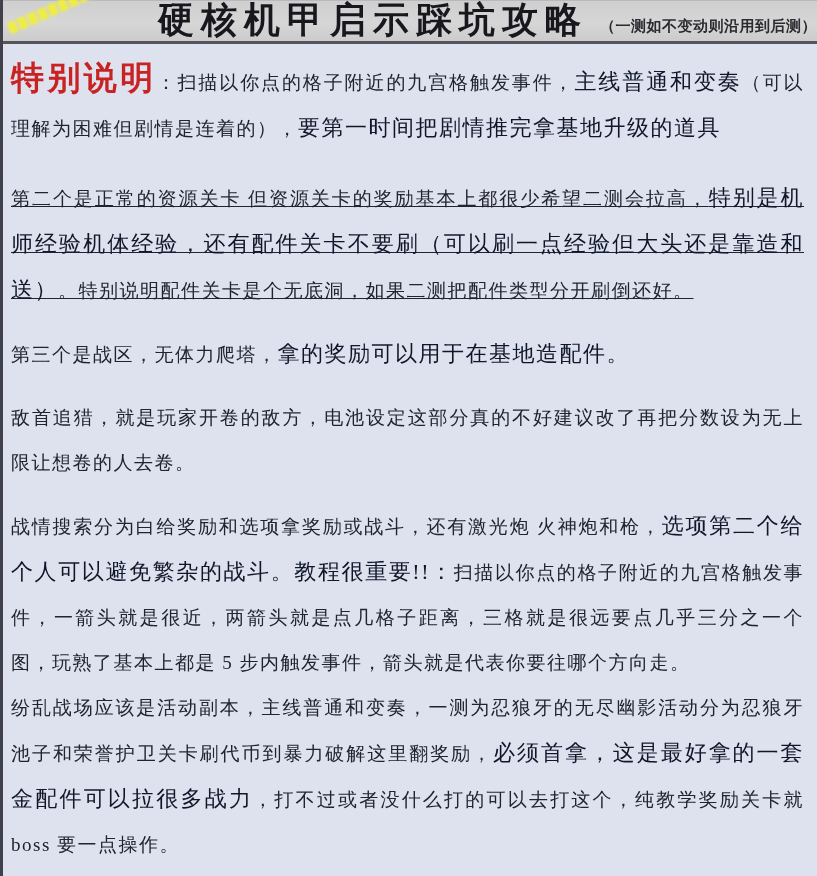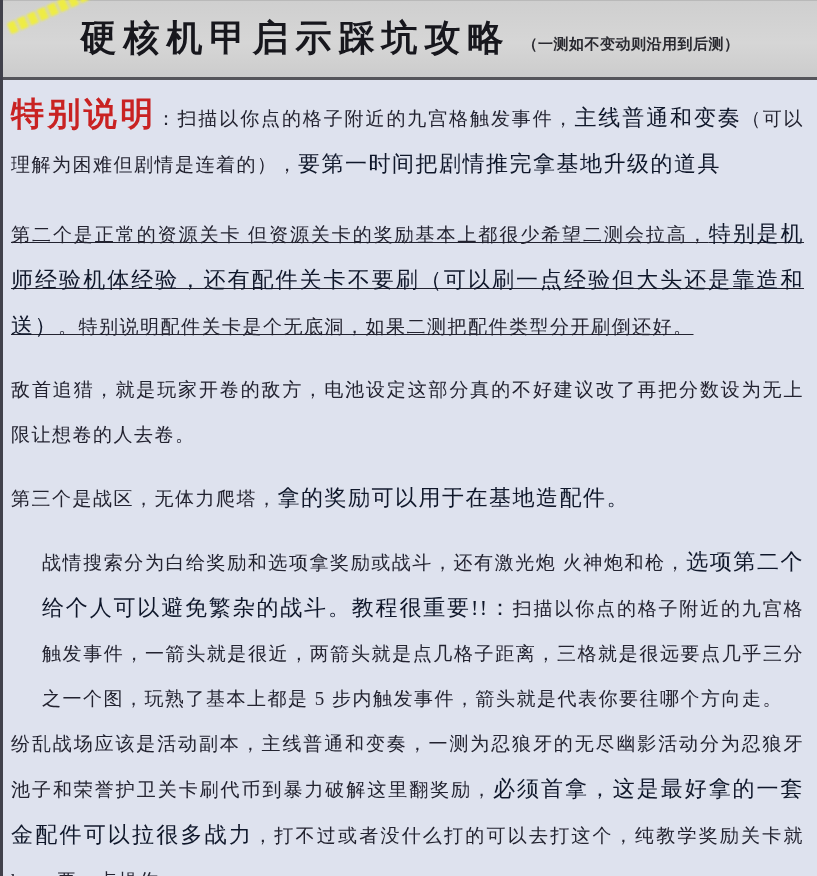--- a/index.html
+++ b/index.html
@@ -10,27 +10,27 @@
     margin: 0;
     background: #dee2ee;
     overflow: hidden;
     box-sizing: border-box;
     border-left: 3px solid #41414b;
     font-family: "Liberation Serif", "DejaVu Serif", serif;
   }
   
   .header {
     position: relative;
-    height: 80px;
+    height: 44px;
     background: linear-gradient(180deg, #cfcfcf 0%, #d6d6d6 55%, #cccccc 100%);
     border-top: 1px solid #b9b9b9;
     border-bottom: 3px solid #55555b;
     display: flex;
     align-items: center;
-    justify-content: center;
+    justify-content: flex-end;
     box-sizing: border-box;
   }
   .title-row { display: flex; align-items: flex-end; }
   .page-title {
     margin: 0;
     font-size: 36px;
     font-weight: 700;
     letter-spacing: 7px;
     color: #17171d;
     line-height: 1.1;
@@ -76,21 +76,21 @@
   .rh {
     font-size: 33px;
     font-weight: 700;
     color: #c92222;
     letter-spacing: 3px;
   }
   .p-special  { margin-top: 6px; }
   .p-resource { margin-top: 24px; text-decoration: underline; }
   .p-warzone  { margin-top: 18px; }
   .p-hunt     { margin-top: 18px; }
-  .p-search   { margin-top: 18px; margin-left: 31px; }
+  .p-search   { margin-top: 18px; }
   .p-chaos    { margin-top: 0; }
 </style>
 </head>
 <body>
 
 <div class="page">
 
   <header class="header">
     <span class="watermark"></span>
     <div class="title-row">
@@ -102,26 +102,26 @@
   <main class="content">
 
     <p class="para p-special">
       <span class="rh">特别说明</span><span class="bk">：扫描以你点的格子附近的九宫格触发事件，</span><span class="rd">主线普通和变奏</span><span class="bk">（可以理解为困难但剧情是连着的），</span><span class="rd">要第一时间把剧情推完拿基地升级的道具</span>
     </p>
 
     <p class="para p-resource">
       <span class="bk">第二个是正常的资源关卡 但资源关卡的奖励基本上都很少希望二测会拉高，</span><span class="rd">特别是机师经验机体经验，还有配件关卡不要刷（可以刷一点经验但大头还是靠造和送）</span><span class="bk">。特别说明配件关卡是个无底洞，如果二测把配件类型分开刷倒还好。</span>
     </p>
 
+    <p class="para p-warzone">
+      <span class="bk">第三个是战区，无体力爬塔，</span><span class="rd">拿的奖励可以用于在基地造配件。</span>
+    </p>
+
     <p class="para p-hunt">
       <span class="bk">敌首追猎，就是玩家开卷的敌方，电池设定这部分真的不好建议改了再把分数设为无上限让想卷的人去卷。</span>
-    </p>
-
-    <p class="para p-warzone">
-      <span class="bk">第三个是战区，无体力爬塔，</span><span class="rd">拿的奖励可以用于在基地造配件。</span>
     </p>
 
     <p class="para p-search">
       <span class="bk">战情搜索分为白给奖励和选项拿奖励或战斗，还有激光炮 火神炮和枪，</span><span class="rd">选项第二个给个人可以避免繁杂的战斗。教程很重要!!：</span><span class="bk">扫描以你点的格子附近的九宫格触发事件，一箭头就是很近，两箭头就是点几格子距离，三格就是很远要点几乎三分之一个图，玩熟了基本上都是 5 步内触发事件，箭头就是代表你要往哪个方向走。</span>
     </p>
 
     <p class="para p-chaos">
       <span class="bk">纷乱战场应该是活动副本，主线普通和变奏，一测为忍狼牙的无尽幽影活动分为忍狼牙池子和荣誉护卫关卡刷代币到暴力破解这里翻奖励，</span><span class="rd">必须首拿，这是最好拿的一套金配件可以拉很多战力</span><span class="bk">，打不过或者没什么打的可以去打这个，纯教学奖励关卡就 boss 要一点操作。</span>
     </p>
 

